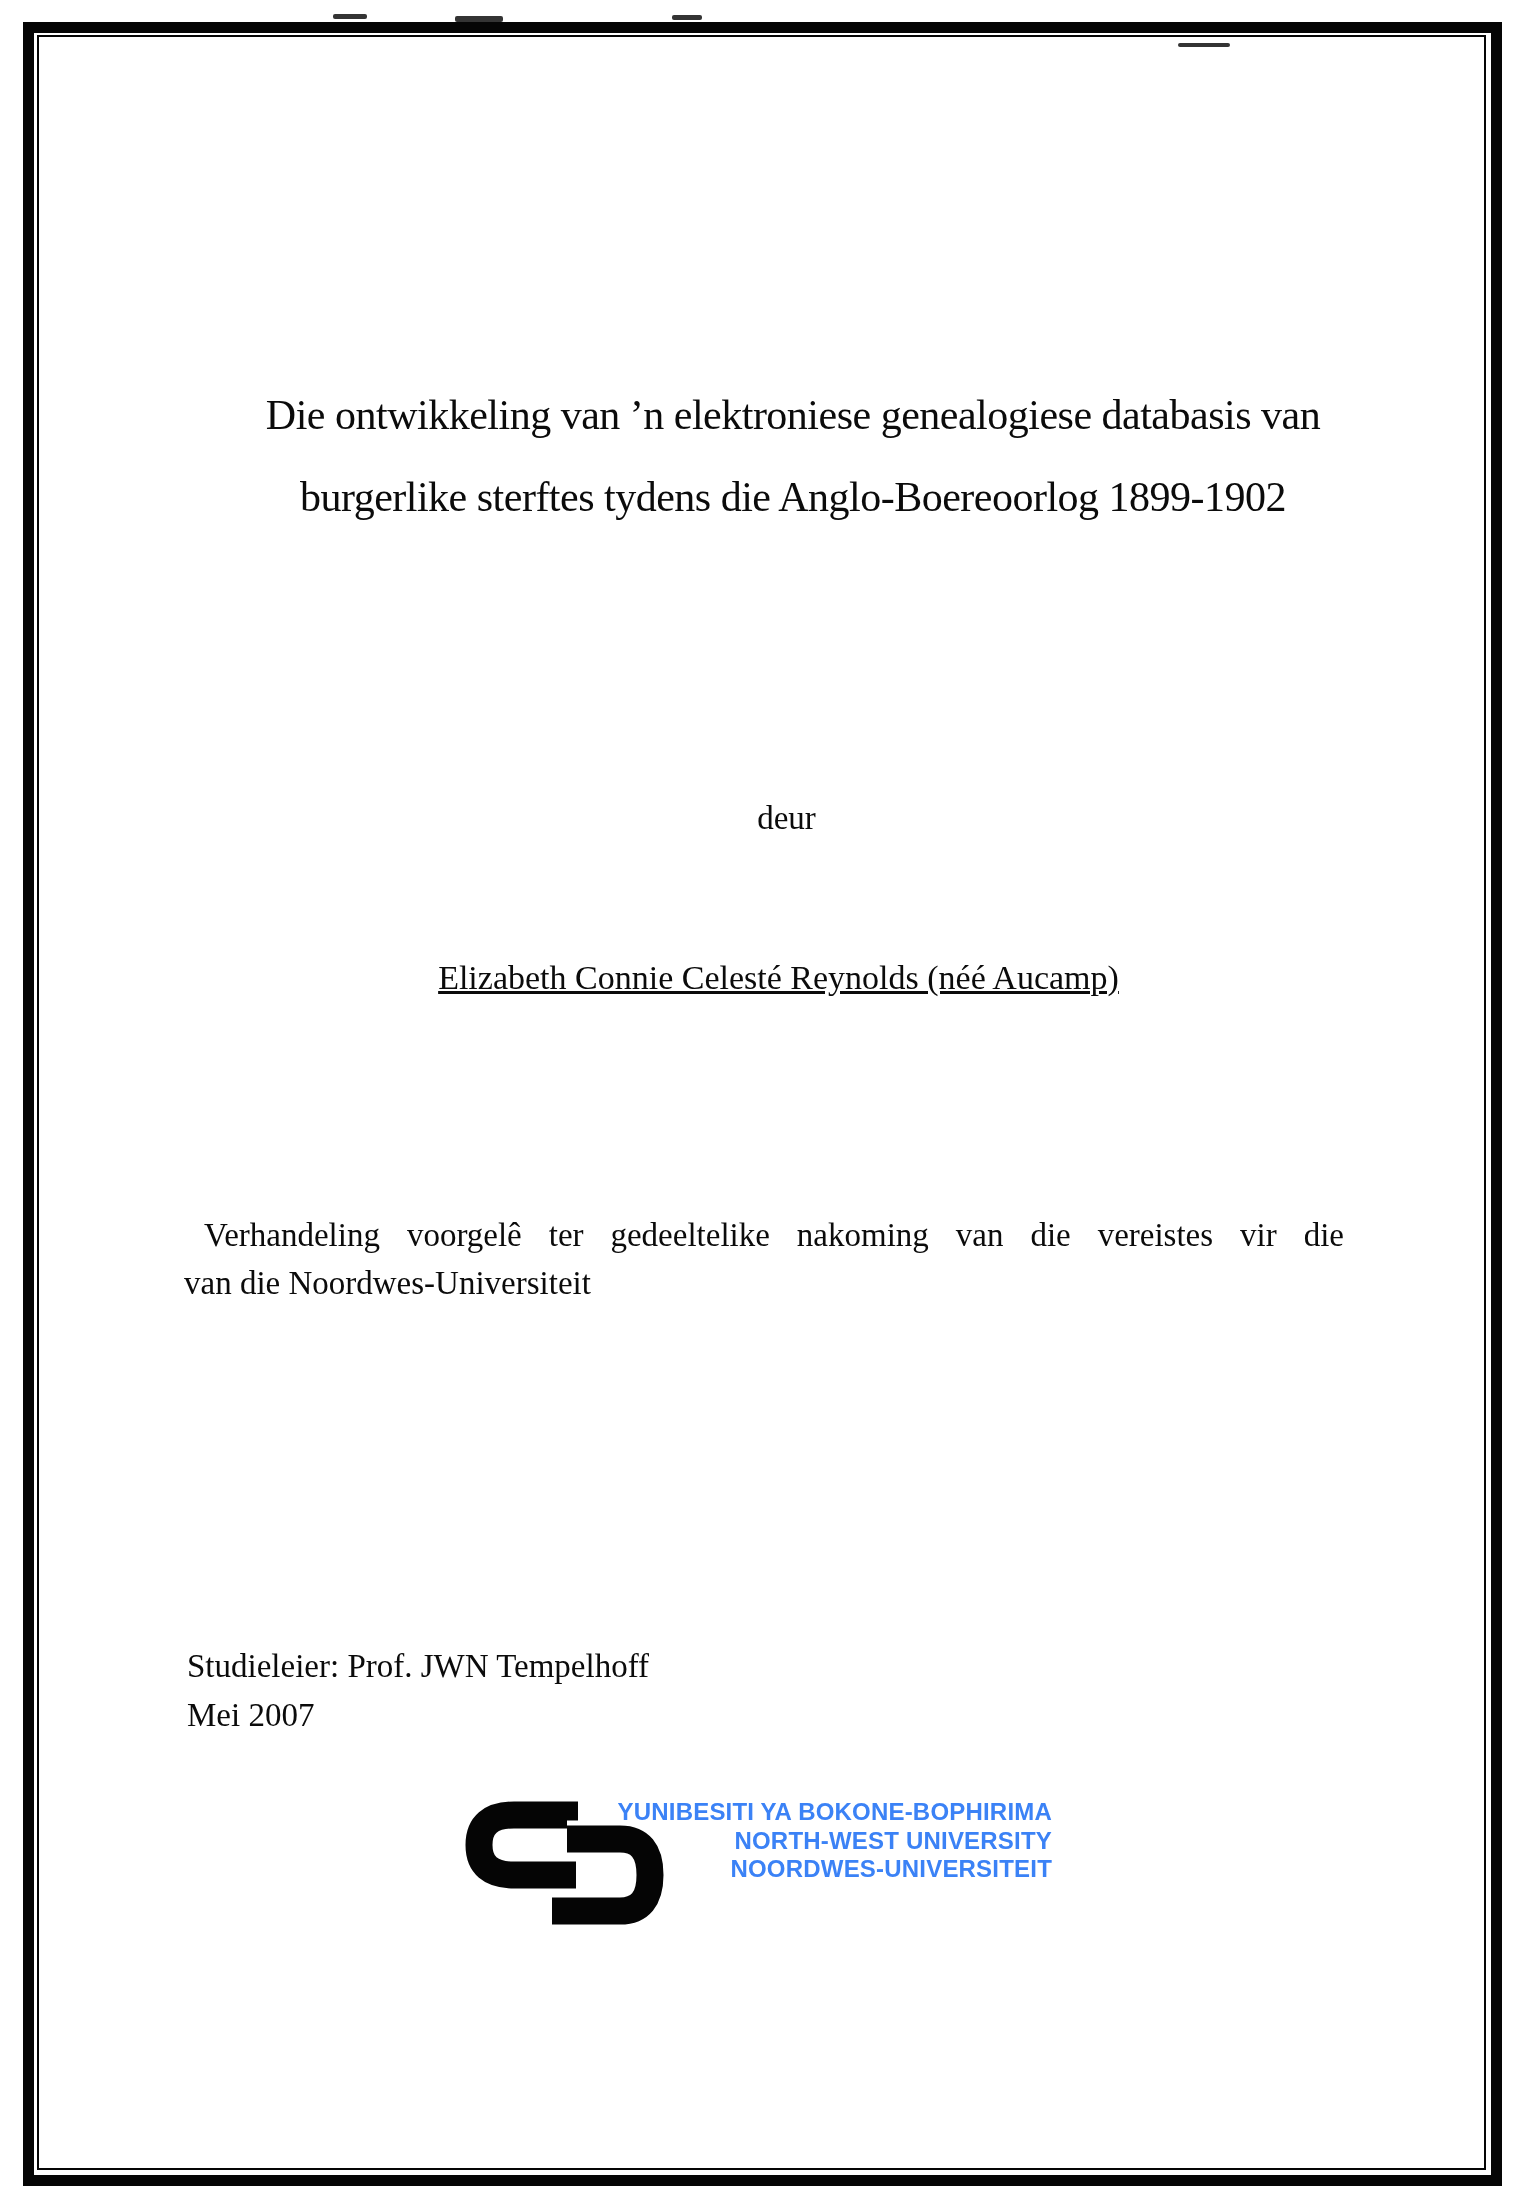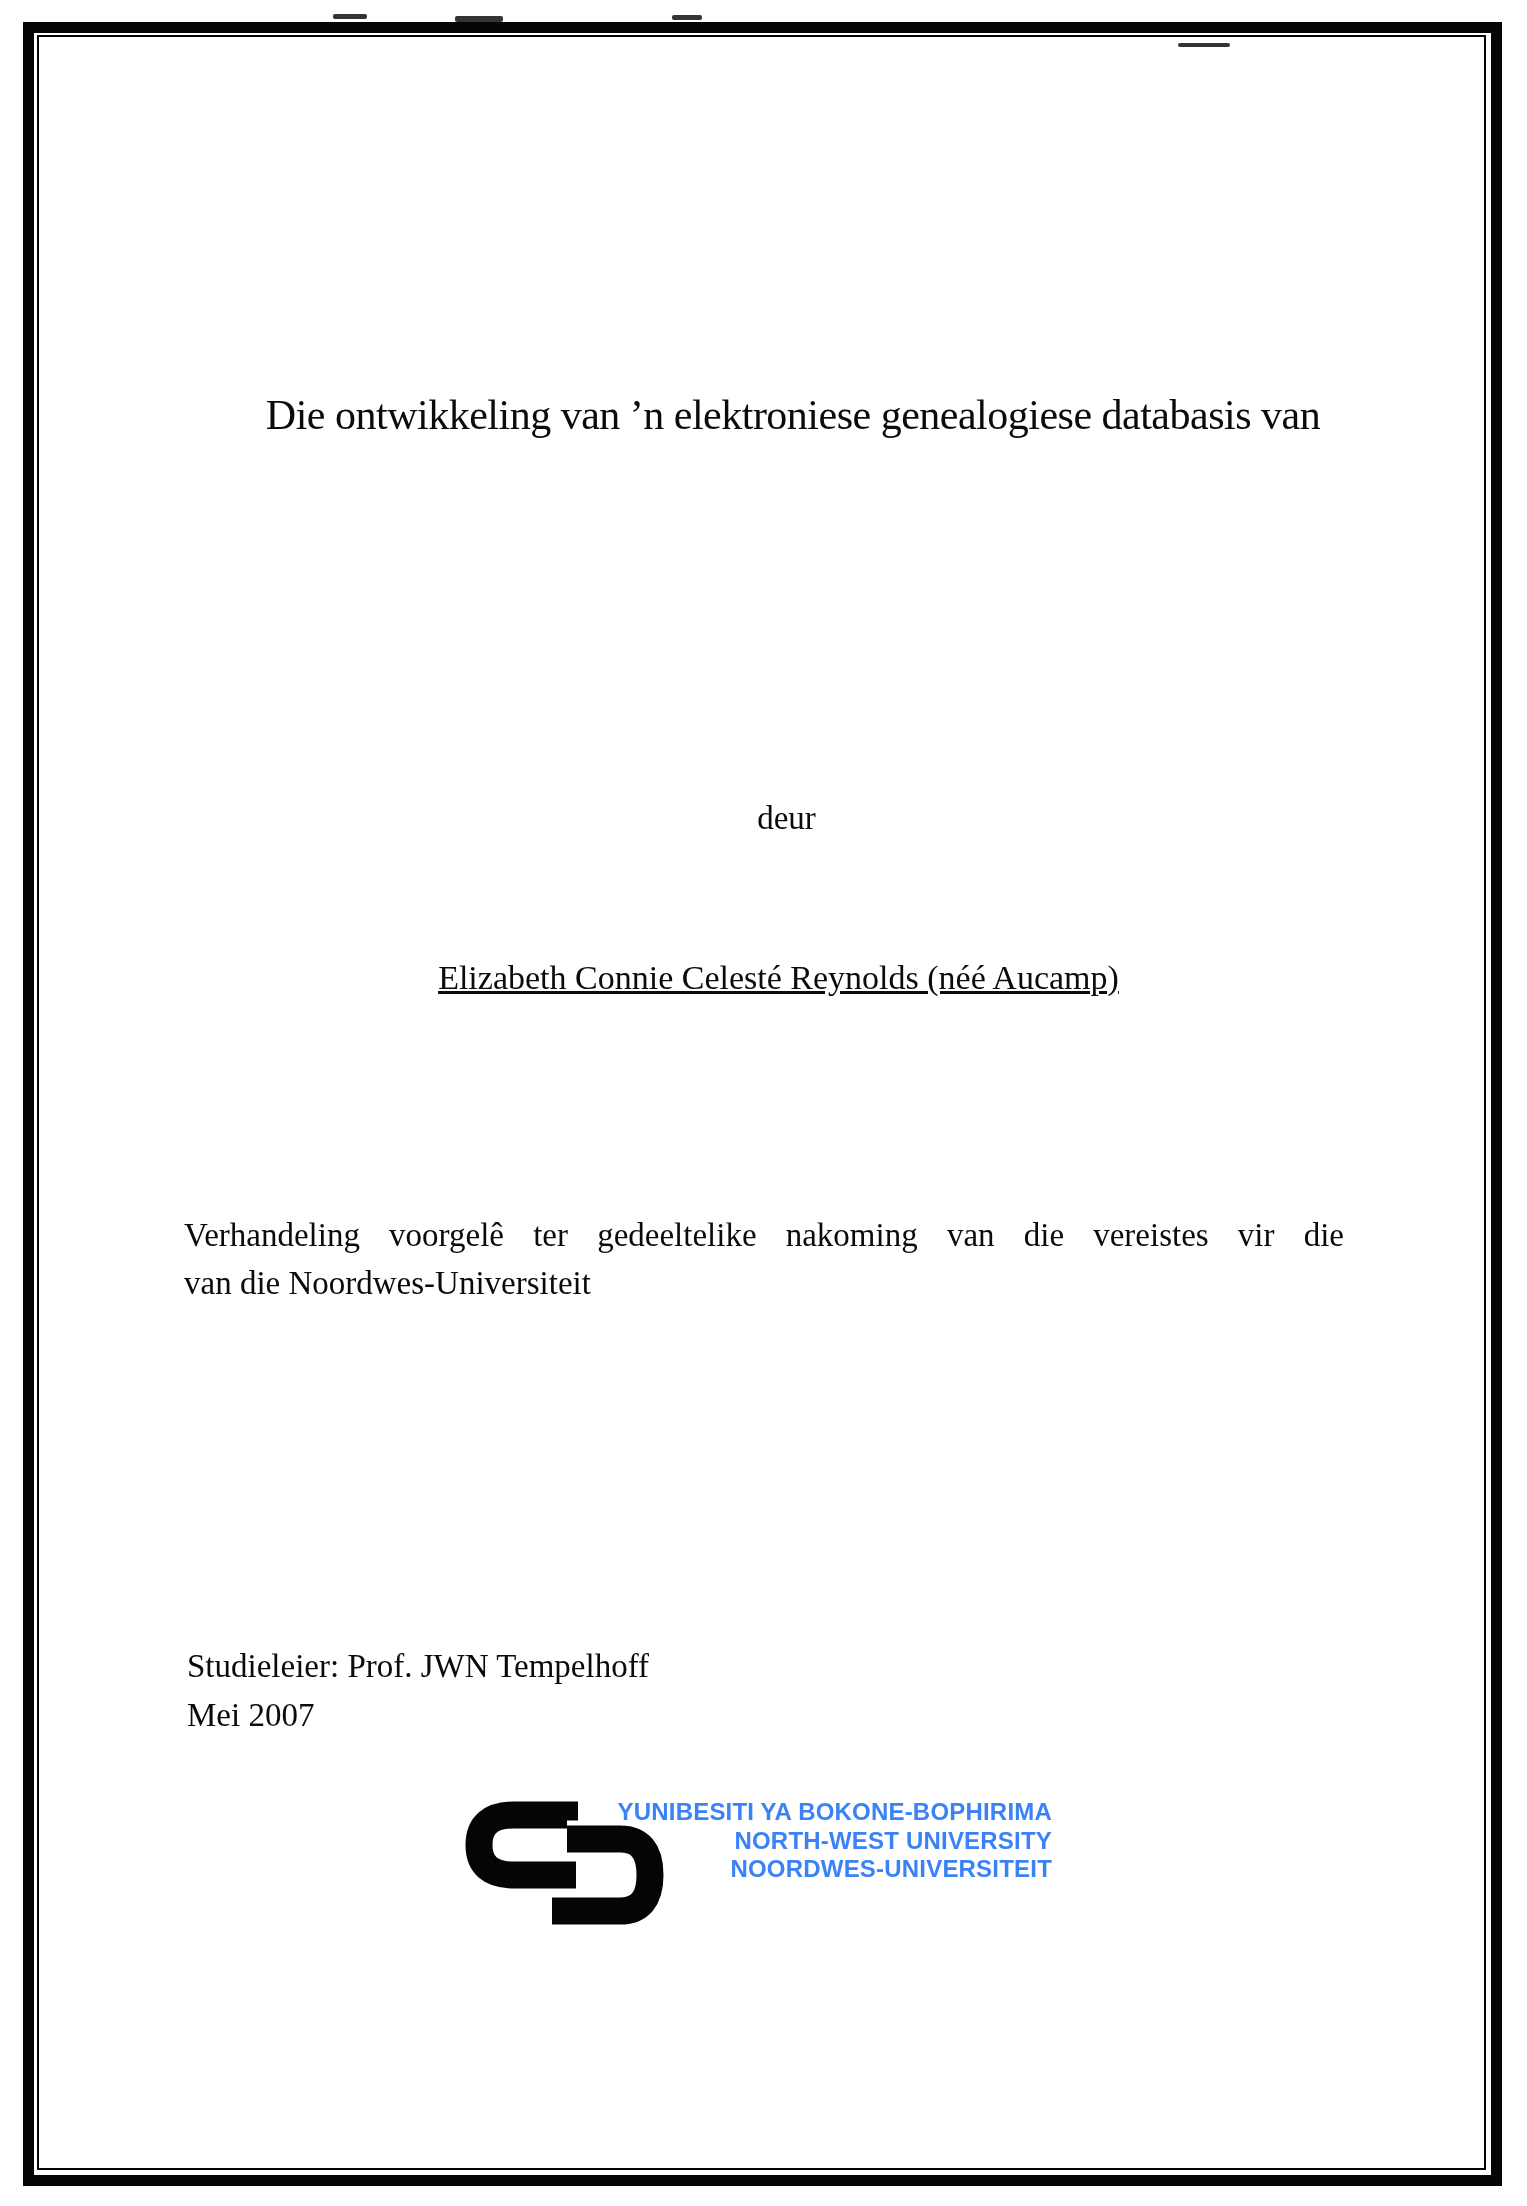--- a/index.html
+++ b/index.html
@@ -32,21 +32,21 @@
     text-align:center; font-size:33px; line-height:40px;
   }
   .author {
     position:absolute; top:956px; left:40px; right:10px;
     text-align:center; font-size:34px; line-height:44px;text-decoration:underline;
   }
   .statement {
     position:absolute; top:1211px; left:184px; width:1160px;
     font-size:33px; line-height:48px;
   }
-  .statement .justified { text-align:justify; text-align-last:justify; }
+  .statement .justified { text-align:justify; text-align-last:justify;margin-left:20px; }
   .it { font-style:italic; }
   .supervisor-block {
     position:absolute; top:1642px; left:187px;
     font-size:33px; line-height:49px;
   }
   .logo {
     position:absolute; top:1798px; left:464px; width:590px; height:132px;
   }
   .logo-mark { position:absolute; left:0; top:3px; }
   .logo-text {
@@ -66,20 +66,21 @@
   <div class="border-outer"></div>
   <div class="border-inner"></div>
 
   <div class="scan-artifact" style="left:333px; top:14px; width:34px; height:5px;"></div>
   <div class="scan-artifact" style="left:455px; top:16px; width:48px; height:6px;"></div>
   <div class="scan-artifact" style="left:672px; top:15px; width:30px; height:5px;"></div>
   <div class="scan-artifact" style="left:1178px; top:43px; width:52px; height:4px;"></div>
 
   <div class="title-block">
     <div>Die ontwikkeling van ’n elektroniese genealogiese databasis van</div>
+    <div>burgerlike sterftes tydens die Anglo-Boereoorlog 1899-1902</div>
   </div>
 
   <div class="byline">deur</div>
 
   <div class="author">Elizabeth Connie Celesté Reynolds (néé Aucamp)</div>
 
   <div class="statement">
     <div class="justified">Verhandeling voorgelê ter gedeeltelike nakoming van die vereistes vir die</div>
     <div>van die Noordwes-Universiteit</div>
   </div>

